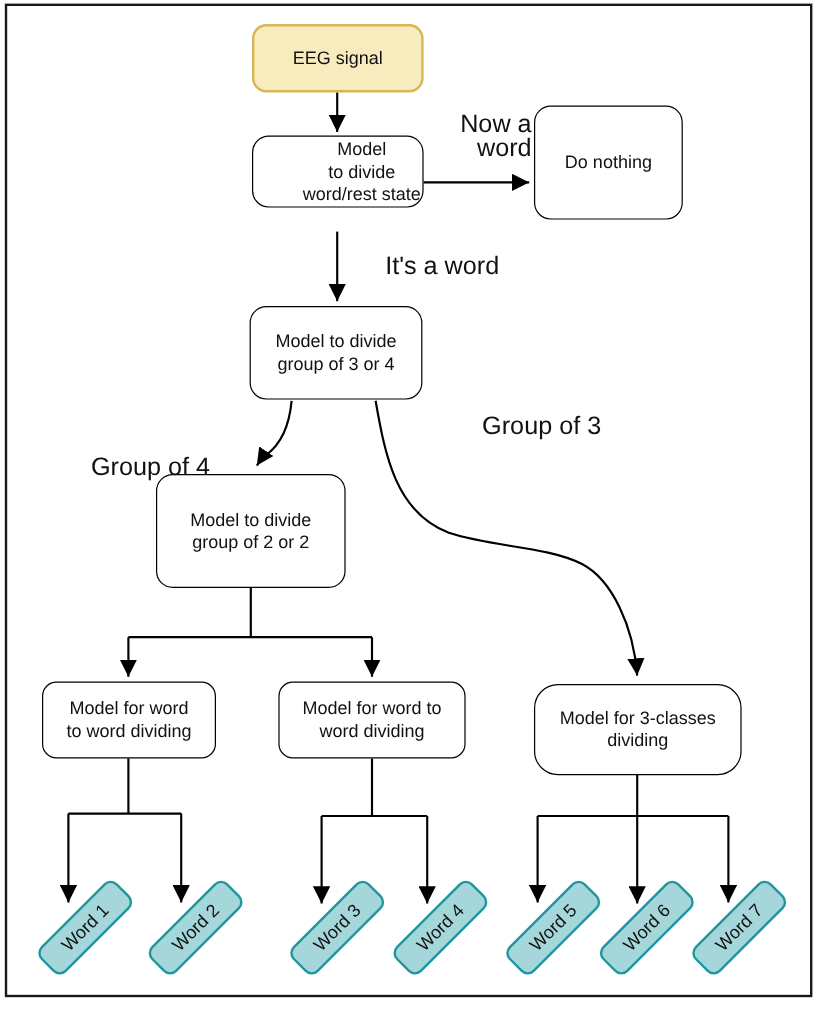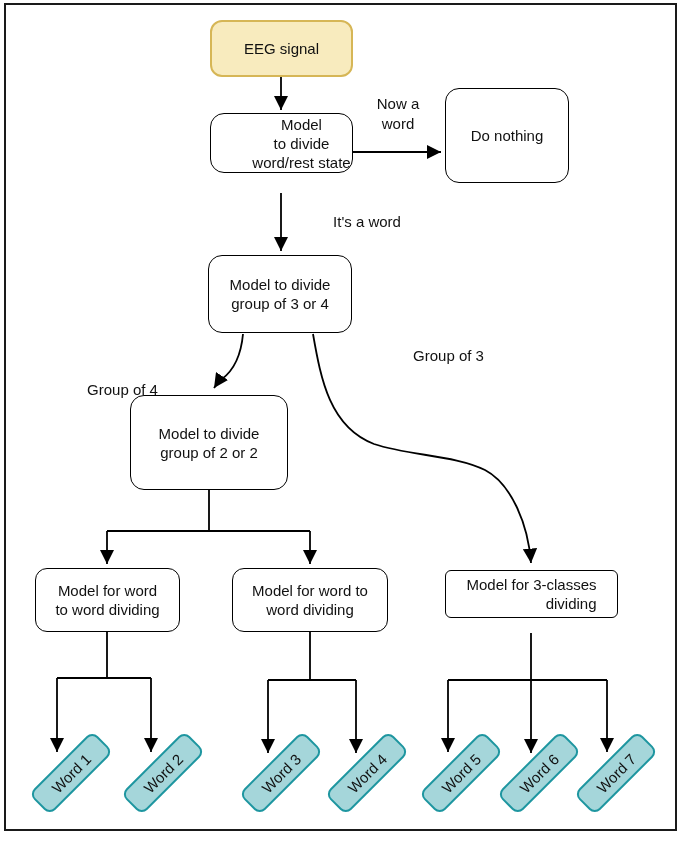--- a/index.html
+++ b/index.html
@@ -31,22 +31,22 @@
   }
   .word{
     position:absolute;box-sizing:border-box;width:90px;height:30px;
     background:var(--word-fill,#A5D6DA);
     border:2px solid var(--word-stroke,#1E96A0);
     border-radius:8px;
     display:flex;align-items:center;justify-content:center;
     font-size:15px;transform:rotate(-45deg);
   }
   .elabel{
-    position:absolute;font-size:15px;line-height:20px;
-    text-align:center;white-space:pre-line;
+    position:absolute;font-size:21px;line-height:20px;
+    text-align:right;white-space:pre-line;
   }
 </style>
 </head>
 <body>
 
 <div class="canvas">
   <div class="frame"></div>
 
   <svg class="wires" width="685" height="841" viewBox="0 0 685 841">
     <defs>
@@ -87,21 +87,21 @@
 
   <div class="node" style="left:130px;top:395px;width:158px;height:95px;">Model to divide
 group of 2 or 2</div>
 
   <div class="node" style="left:232px;top:568px;width:156px;height:64px;border-radius:12px;">Model for word to
 word dividing</div>
 
   <div class="node" style="left:35px;top:568px;width:145px;height:64px;border-radius:12px;">Model for word
 to word dividing</div>
 
-  <div class="node" style="left:445px;top:570px;width:173px;height:48px;border-radius:6px;text-align:right;">Model for 3-classes
+  <div class="node" style="left:445px;top:570px;width:173px;height:76px;border-radius:20px;">Model for 3-classes
 dividing</div>
 
   <div class="elabel" style="left:353px;top:94px;width:90px;">Now a
 word</div>
 
   <div class="elabel" style="left:318px;top:212px;width:98px;">It's a word</div>
 
   <div class="elabel" style="left:70px;top:344px;width:105px;margin-top:36px;">Group of 4</div>
 
   <div class="elabel" style="left:396px;top:346px;width:105px;">Group of 3</div>

